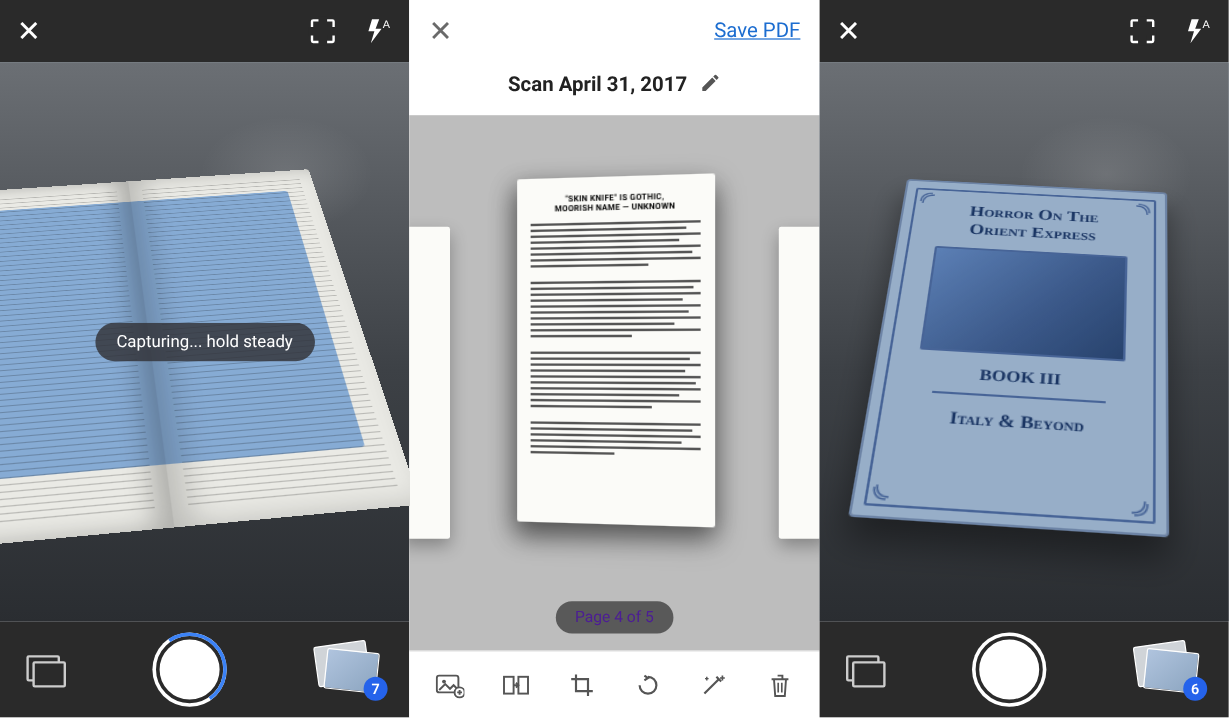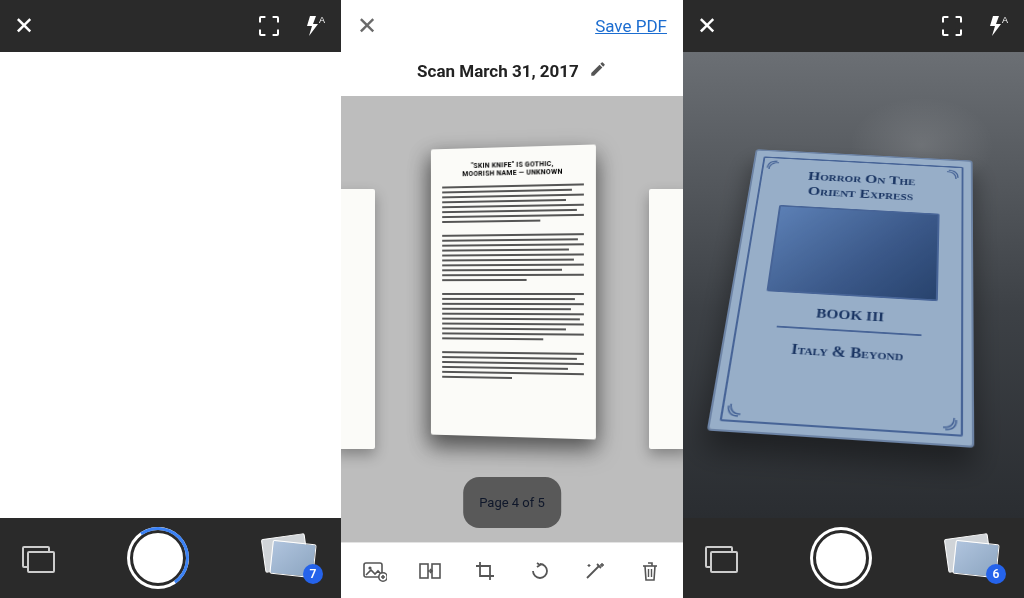--- a/index.html
+++ b/index.html
@@ -67,21 +67,21 @@
   .pencil { color:#555; cursor:pointer; }
   .mid-stage { flex:1; background:#bdbdbd; position:relative; overflow:hidden; }
   .doc-shadow { position:absolute; left:50%; top:46%; transform:translate(-50%,-50%); width:168px; height:290px; background:#000; filter: blur(10px); opacity:.35; }
   .doc-page { position:absolute; left:50%; top:44%; transform:translate(-50%,-50%) perspective(1200px) rotateY(-14deg); width:170px; height:290px; background:#fbfbf8; border-radius:2px; padding:14px 12px; box-shadow: 0 10px 24px rgba(0,0,0,.35); }
   .doc-page .para { height:2px; background:#555; margin:3px 0; }
   .doc-page .paras { margin-top:8px; }
   .doc-side { position:absolute; top:50%; transform:translateY(-50%); width:40px; height:260px; background:#fbfbf8; box-shadow: 0 6px 14px rgba(0,0,0,.3); }
   .doc-side.left { left:-6px; border-radius:0 2px 2px 0; }
   .doc-side.right { right:-6px; border-radius:2px 0 0 2px; }
   .doc-side .paras { padding:12px 6px; }
-  .pill { position:absolute; bottom:14px; left:50%; transform:translateX(-50%); background: rgba(60,60,60,.78); color:#0f172a; font-size:13px; padding:18px 16px; border-radius:16px; }
+  .pill { position:absolute; bottom:14px; left:50%; transform:translateX(-50%); background: rgba(60,60,60,.78); color:#4c1d95; font-size:13px; padding:6px 16px; border-radius:16px; }
   .mid-toolbar { height:56px; border-top:1px solid #e3e3e3; display:flex; align-items:center; justify-content:space-around; padding:0 6px; }
   .tool { width:28px; height:28px; display:flex; align-items:center; justify-content:center; cursor:pointer; color:#555; }
   .tool svg { display:block; }
 
   
   .bg-seat { position:absolute; inset:0; background:
       radial-gradient(120px 80px at 70% 20%, rgba(255,255,255,.12), transparent 60%),
       linear-gradient(180deg,#6b6f74 0%, #3d4146 55%, #2a2d31 100%); }
 </style>
 </head>
@@ -93,38 +93,51 @@
     <div class="cam-tools">
       <span class="icon-expand"></span>
       <span class="icon-flash">
         <svg width="24" height="24" viewBox="0 0 24 24">
             <path d="M7 2 L13 2 L10 10 L15 10 L6 22 L9 12 L4 12 Z" fill="#fff"></path>
             <text x="16" y="9" font-size="9" fill="#fff" font-family="sans-serif">A</text>
           </svg>
       </span>
     </div>
   </div>
+  <div class="cam-viewport">
+    <div class="bg-seat"></div>
+    <div class="book-l">
+      <div class="page-l">
+          <div class="filler-lines"></div>
+        </div>
+      <div class="page-r">
+          <div class="filler-lines"></div>
+        </div>
+      <div class="scan-overlay"></div>
+    </div>
+    <div class="toast">Capturing... hold steady</div>
+  </div>
   <div class="cam-bottombar">
     <span class="gallery-icon"></span>
     <span class="shutter progress"></span>
     <span class="thumb-stack">
       <span class="t1"></span>
         <span class="t2"></span>
       <span class="badge">7</span>
     </span>
   </div>
 </div>
 
 <div class="panel panel-mid">
   <div class="mid-top">
     <span class="mid-close">✕</span>
     <span class="save-link">Save PDF</span>
   </div>
   <div class="mid-title-row">
-    <span class="mid-title">Scan March 31, 2017</span>
+    <span class="mid-title">Scan April 31, 2017</span>
     <span class="pencil">
       <svg width="18" height="18" viewBox="0 0 24 24">
           <path d="M3 17.25V21h3.75L17.81 9.94l-3.75-3.75L3 17.25zM20.71 7.04a1 1 0 0 0 0-1.41l-2.34-2.34a1 1 0 0 0-1.41 0l-1.83 1.83 3.75 3.75 1.83-1.83z" fill="#555"></path>
         </svg>
     </span>
   </div>
   <div class="mid-stage">
     <div class="doc-side left">
         <div class="paras">
           <div class="para"></div>

